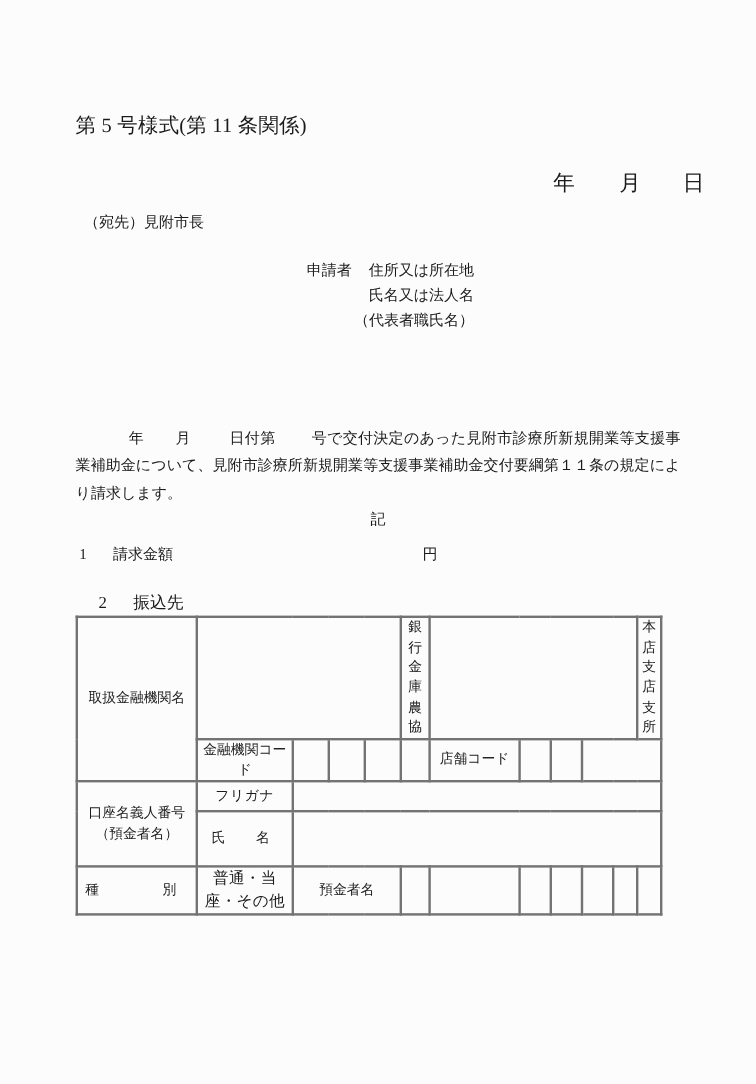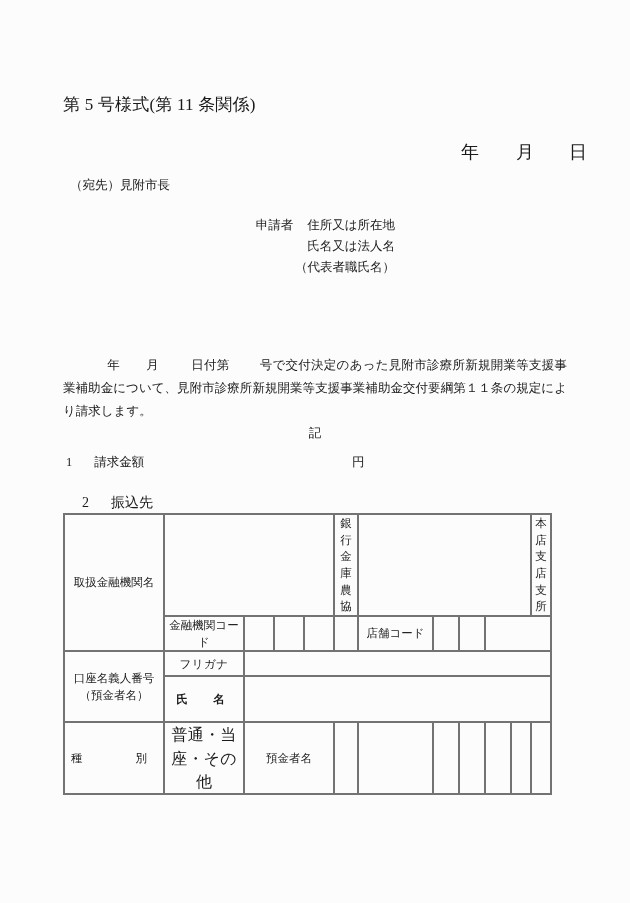--- a/index.html
+++ b/index.html
@@ -142,22 +142,22 @@
   .kind-stack {
     text-align: right;
     padding-right: 6px;
     line-height: 20px;
     font-size: 11.5px;
   }
   .v-top { vertical-align: top; padding-top: 2px; }
 
   .lbl-spaced-2 { letter-spacing: 0.5px; }
   .seibetsu { letter-spacing: 10px; padding-left: 10px; }
-  .shimei   { letter-spacing: 7px; padding-left: 7px; font-weight: bold; }
-  .dots     { font-size: 16px; letter-spacing: 0.2px; }
+  .shimei   { letter-spacing: 7px; padding-left: 7px; }
+  .dots     { font-size: 13px; letter-spacing: 0.2px; }
   .box-cell { }
 </style>
 </head>
 <body>
 
 <div class="page">
 
   <div class="abs form-no">第 5 号様式(第 11 条関係)</div>
 
   <div class="abs date-line">

